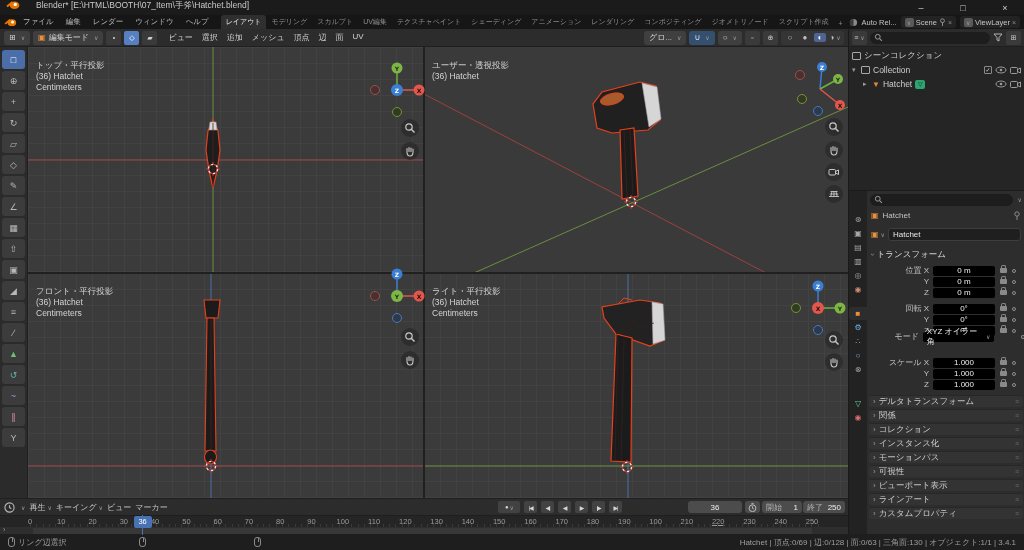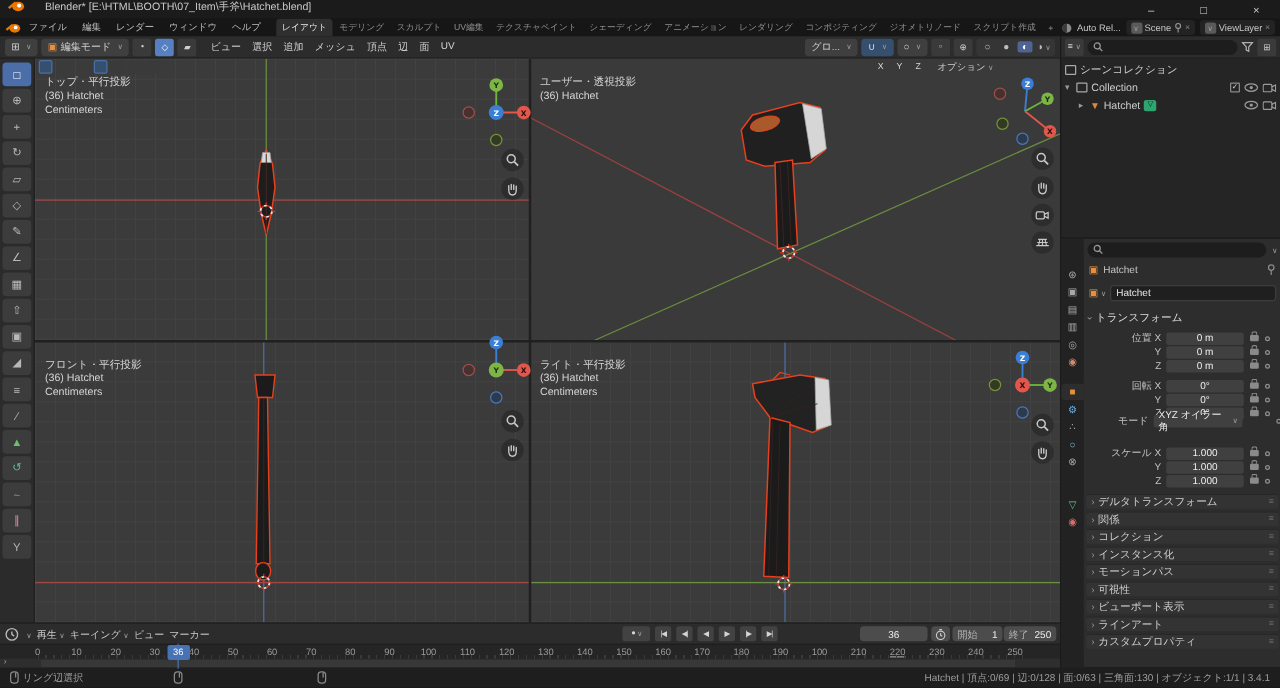--- a/index.html
+++ b/index.html
@@ -66,21 +66,21 @@
   .datachip{background:#2ea56e;border-radius:2px;color:#123;font-size:6px;width:10px;height:9px;text-align:center;line-height:9px}
   .arr{color:#9a9a9a;font-size:7px;width:6px;display:inline-block}
   
   #properties{position:absolute;left:848px;top:190px;width:176px;height:344px;background:#2d2d2d;border-left:1px solid #1a1a1a;border-top:1px solid #1a1a1a;font-size:8px;color:#c4c4c4}
   #ptabs{position:absolute;left:0;top:0;width:18px;height:344px;background:#222}
   .ptab{position:absolute;left:0;width:18px;height:13px;display:flex;align-items:center;justify-content:center;font-size:8px;color:#a8a8a8}
   .ptab.active{background:#2d2d2d;border-radius:3px 0 0 3px}
   #pcontent{position:absolute;left:18px;top:0;width:158px;height:344px}
   .prow{position:absolute;left:0;width:158px;height:11px;display:flex;align-items:center}
   .plabel{width:66px;text-align:right;padding-right:4px;color:#c4c4c4}
-  .pfield{width:62px;height:10px;background:#404040;border-radius:2px;color:#ededed;text-align:center;font-size:8px;line-height:10px}
+  .pfield{width:62px;height:10px;background:#000000;border-radius:2px;color:#ededed;text-align:center;font-size:8px;line-height:10px}
   .pfield.drop{width:84px;text-align:left;padding:0 4px;display:flex;justify-content:space-between;align-items:center}
   .lock{width:7px;height:5px;background:#8a8a8a;border-radius:1px;position:relative;margin-left:5px}
   .lock::before{content:"";position:absolute;top:-3px;left:1px;width:3px;height:3px;border:1px solid #8a8a8a;border-bottom:none;border-radius:2px 2px 0 0}
   .adot{width:4px;height:4px;border:1px solid #909090;border-radius:50%;margin-left:5px}
   .panelrow{position:absolute;left:2px;width:154px;height:12px;background:#333;border-top:1px solid #272727;border-radius:2px;display:flex;align-items:center;padding:0 4px;color:#cfcfcf;font-size:8.5px}
   .panelrow .grip{margin-left:auto;color:#666;font-size:7px}
   .parr{color:#9a9a9a;margin-right:3px;font-size:8px}
   .namefield{flex:1;height:13px;background:#1f1f1f;border:1px solid #3d3d3d;border-radius:3px;color:#e5e5e5;padding:0 4px;line-height:12px}
   
   #timeline{position:absolute;left:0;top:498px;width:848px;height:36px;background:#2c2c2c;border-top:1px solid #1f1f1f}
@@ -434,33 +434,20 @@
         <circle cx="5" cy="5" r="3.2" fill="none" stroke="#c8c8c8" stroke-width="1.2"></circle>
         <line x1="7.5" y1="7.5" x2="10.5" y2="10.5" stroke="#c8c8c8" stroke-width="1.4"></line>
       </svg>
     </div>
   <div class="navic" style="left:797px;top:306px">
       <svg width="12" height="12" viewBox="0 0 12 12">
         <path d="M3 7 V3.5 M5 6.5 V2.5 M7 6.5 V3 M9 7 V4 M3 7 q0 4 3 4 q3 0 3 -4" fill="none" stroke="#c8c8c8" stroke-width="1.1" stroke-linecap="round"></path>
       </svg>
     </div>
 
-  <div id="tstrip">
-    <span class="ts-sq blue" style="left:3px"></span>
-    <span class="ts-sq blue" style="left:47px"></span>
-    <span class="ts-sq" style="left:61px"></span>
-    <span class="ts-sq" style="left:75px"></span>
-    <span class="ts-sq" style="left:89px"></span>
-    <span class="mirror-btn" style="left:670px">X</span>
-    <span class="mirror-btn" style="left:685px">Y</span>
-    <span class="mirror-btn" style="left:700px">Z</span>
-    <span id="opt-chip" class="chev">
-        <span>オプション</span>
-      </span>
-  </div>
 </div>
 
 <div id="outliner">
   <div class="ol-row" style="margin-top:2px">
     <span class="boxic"></span>
     <span>シーンコレクション</span>
   </div>
   <div class="ol-row">
     <span class="arr">▾</span>
     <span class="boxic"></span>

